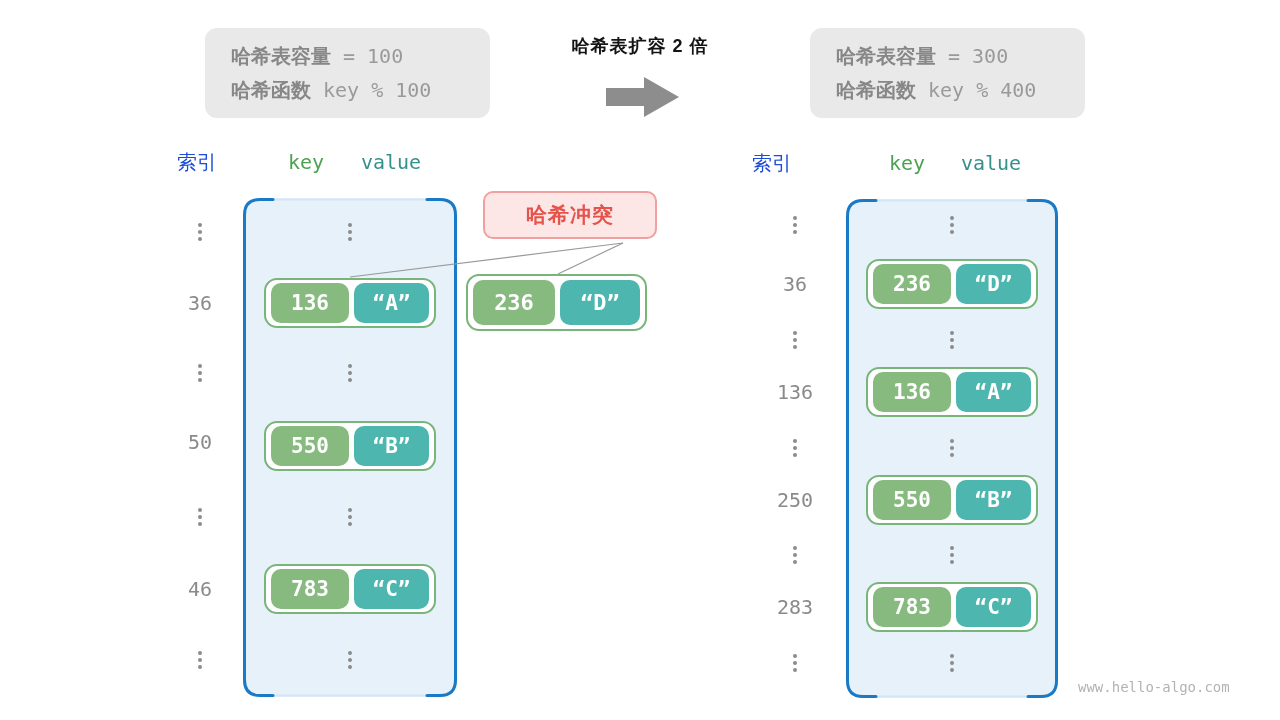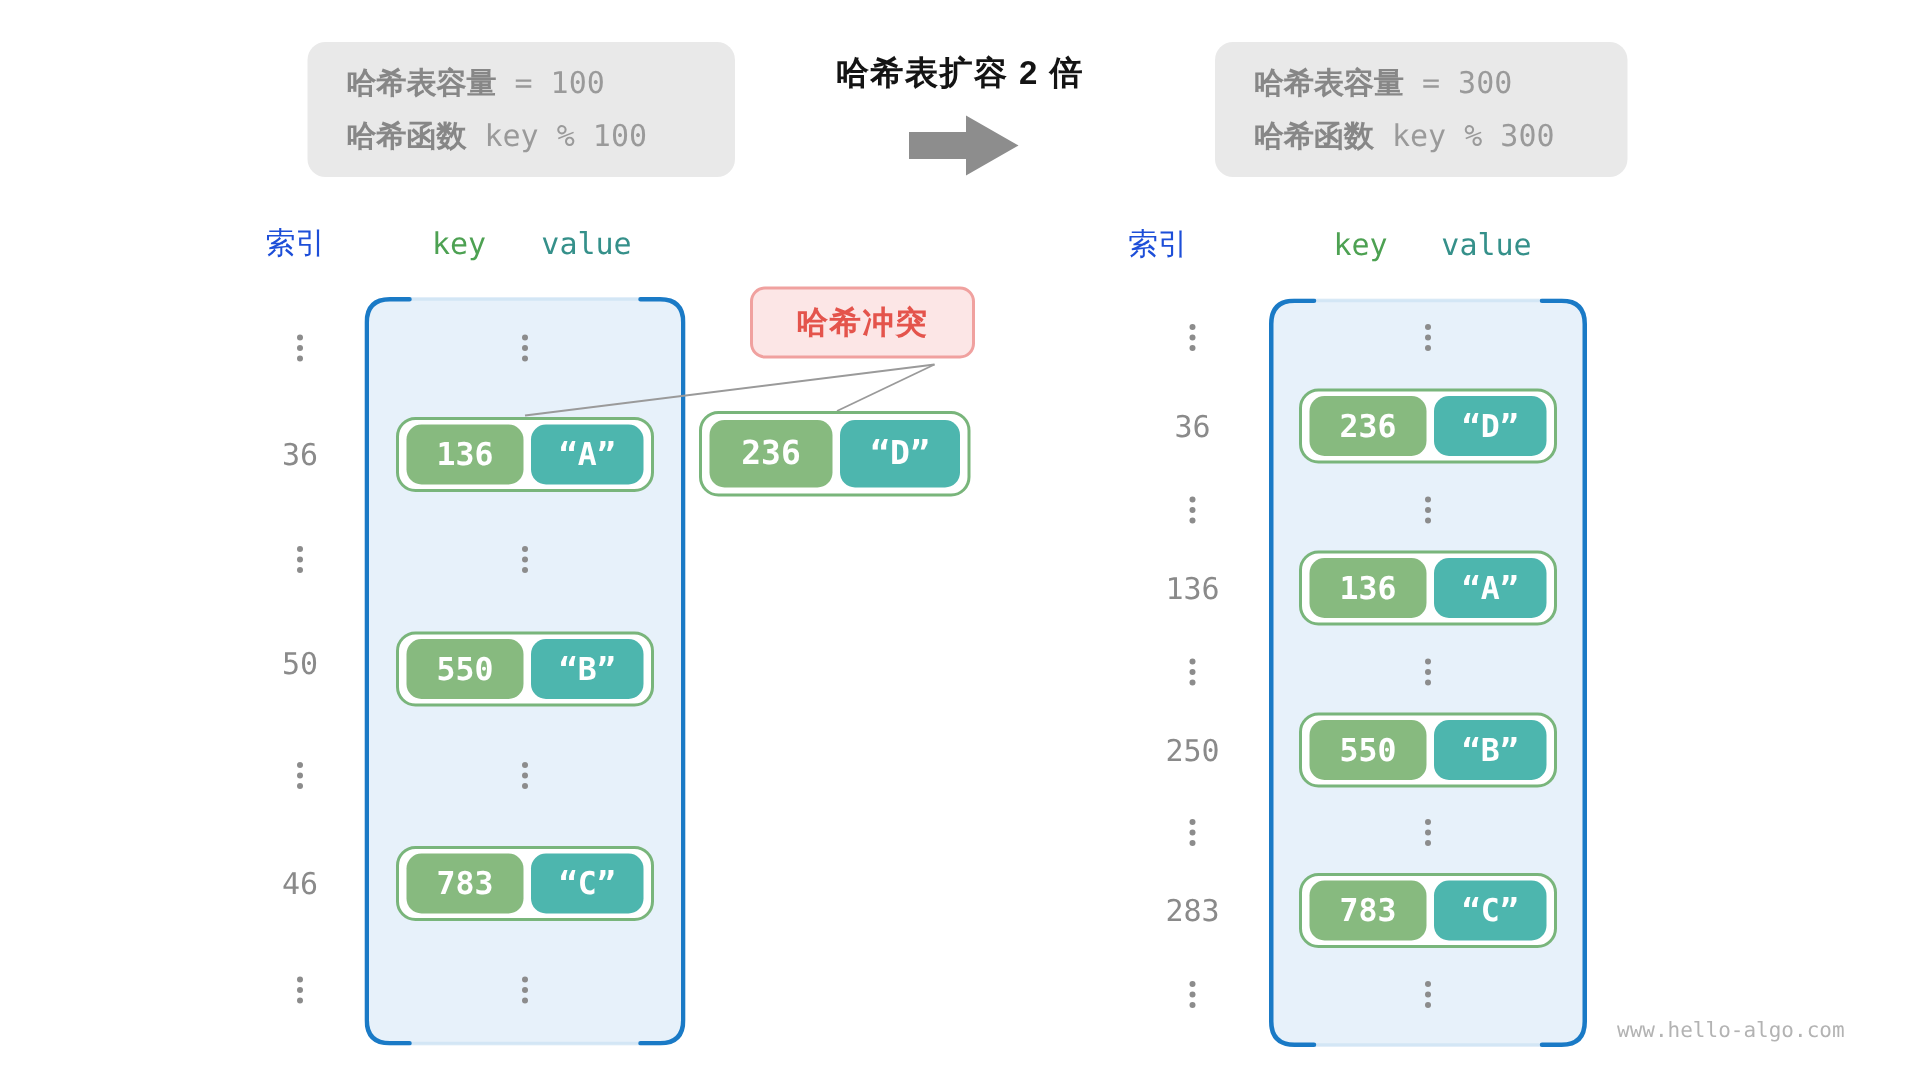--- a/index.html
+++ b/index.html
@@ -14,21 +14,21 @@
     position:absolute;background:#e9e9e9;border-radius:12px;
     display:flex;flex-direction:column;justify-content:center;gap:6px;
     padding-left:26px;box-sizing:border-box;
   }
   .info-row{display:flex;align-items:baseline;gap:12px;font-size:20px;line-height:28px;}
   .info-row .cn{font-weight:bold;color:#878787;}
   .info-row .val{font-family:"DejaVu Sans Mono","Liberation Mono",monospace;color:#9a9a9a;font-weight:500;}
 
   .transform-title{
     position:absolute;transform:translateX(-50%);
-    font-size:22px;font-weight:bold;color:#141414;white-space:nowrap;letter-spacing:1px;
+    font-size:18px;font-weight:bold;color:#141414;white-space:nowrap;letter-spacing:1px;
   }
   .arrow{position:absolute;}
 
   
   .col-header{position:absolute;transform:translate(-50%,-50%);font-size:20px;white-space:nowrap;}
   .col-header.index{color:#1d4ed8;}
   .col-header.key{color:#4da152;}
   .col-header.value{color:#35908a;}
 
   
@@ -97,21 +97,21 @@
     <polygon points="0,12 38,12 38,1 73,21 38,41 38,30 0,30" fill="#8d8d8d"></polygon>
   </svg>
 
   <div class="info-box" style="left:810px;top:28px;width:275px;height:90px;">
     <div class="info-row">
       <span class="cn">哈希表容量</span>
       <span class="val">= 300</span>
     </div>
     <div class="info-row">
       <span class="cn">哈希函数</span>
-      <span class="val">key % 300</span>
+      <span class="val">key % 400</span>
     </div>
   </div>
 
   <div class="col-header index" style="left:197px;top:162px;">索引</div>
   <div class="col-header key mono" style="left:306px;top:162px;">key</div>
   <div class="col-header value mono" style="left:391px;top:162px;">value</div>
 
   <div class="dots" style="left:200px;top:232px;">
       <i></i>
       <i></i>
@@ -175,21 +175,21 @@
   </div>
   <div class="pair" style="left:264px;top:564px;width:172px;height:50px;">
     <div class="cell key">783</div>
     <div class="cell val">“C”</div>
   </div>
 
   <svg class="connector" style="left:340px;top:238px;" width="300" height="46" viewBox="0 0 300 46">
     <line x1="283" y1="5" x2="10" y2="39" stroke="#9a9a9a" stroke-width="1.2"></line>
     <line x1="283" y1="5" x2="218" y2="36" stroke="#9a9a9a" stroke-width="1.2"></line>
   </svg>
-  <div class="collision-box" style="left:500px;top:191px;width:150px;height:48px;">哈希冲突</div>
+  <div class="collision-box" style="left:483px;top:191px;width:174px;height:48px;">哈希冲突</div>
   <div class="pair big" style="left:466px;top:274px;width:181px;height:57px;">
     <div class="cell key">236</div>
     <div class="cell val">“D”</div>
   </div>
 
   <div class="col-header index" style="left:772px;top:163px;">索引</div>
   <div class="col-header key mono" style="left:907px;top:163px;">key</div>
   <div class="col-header value mono" style="left:991px;top:163px;">value</div>
 
   <div class="dots" style="left:795px;top:225px;">

